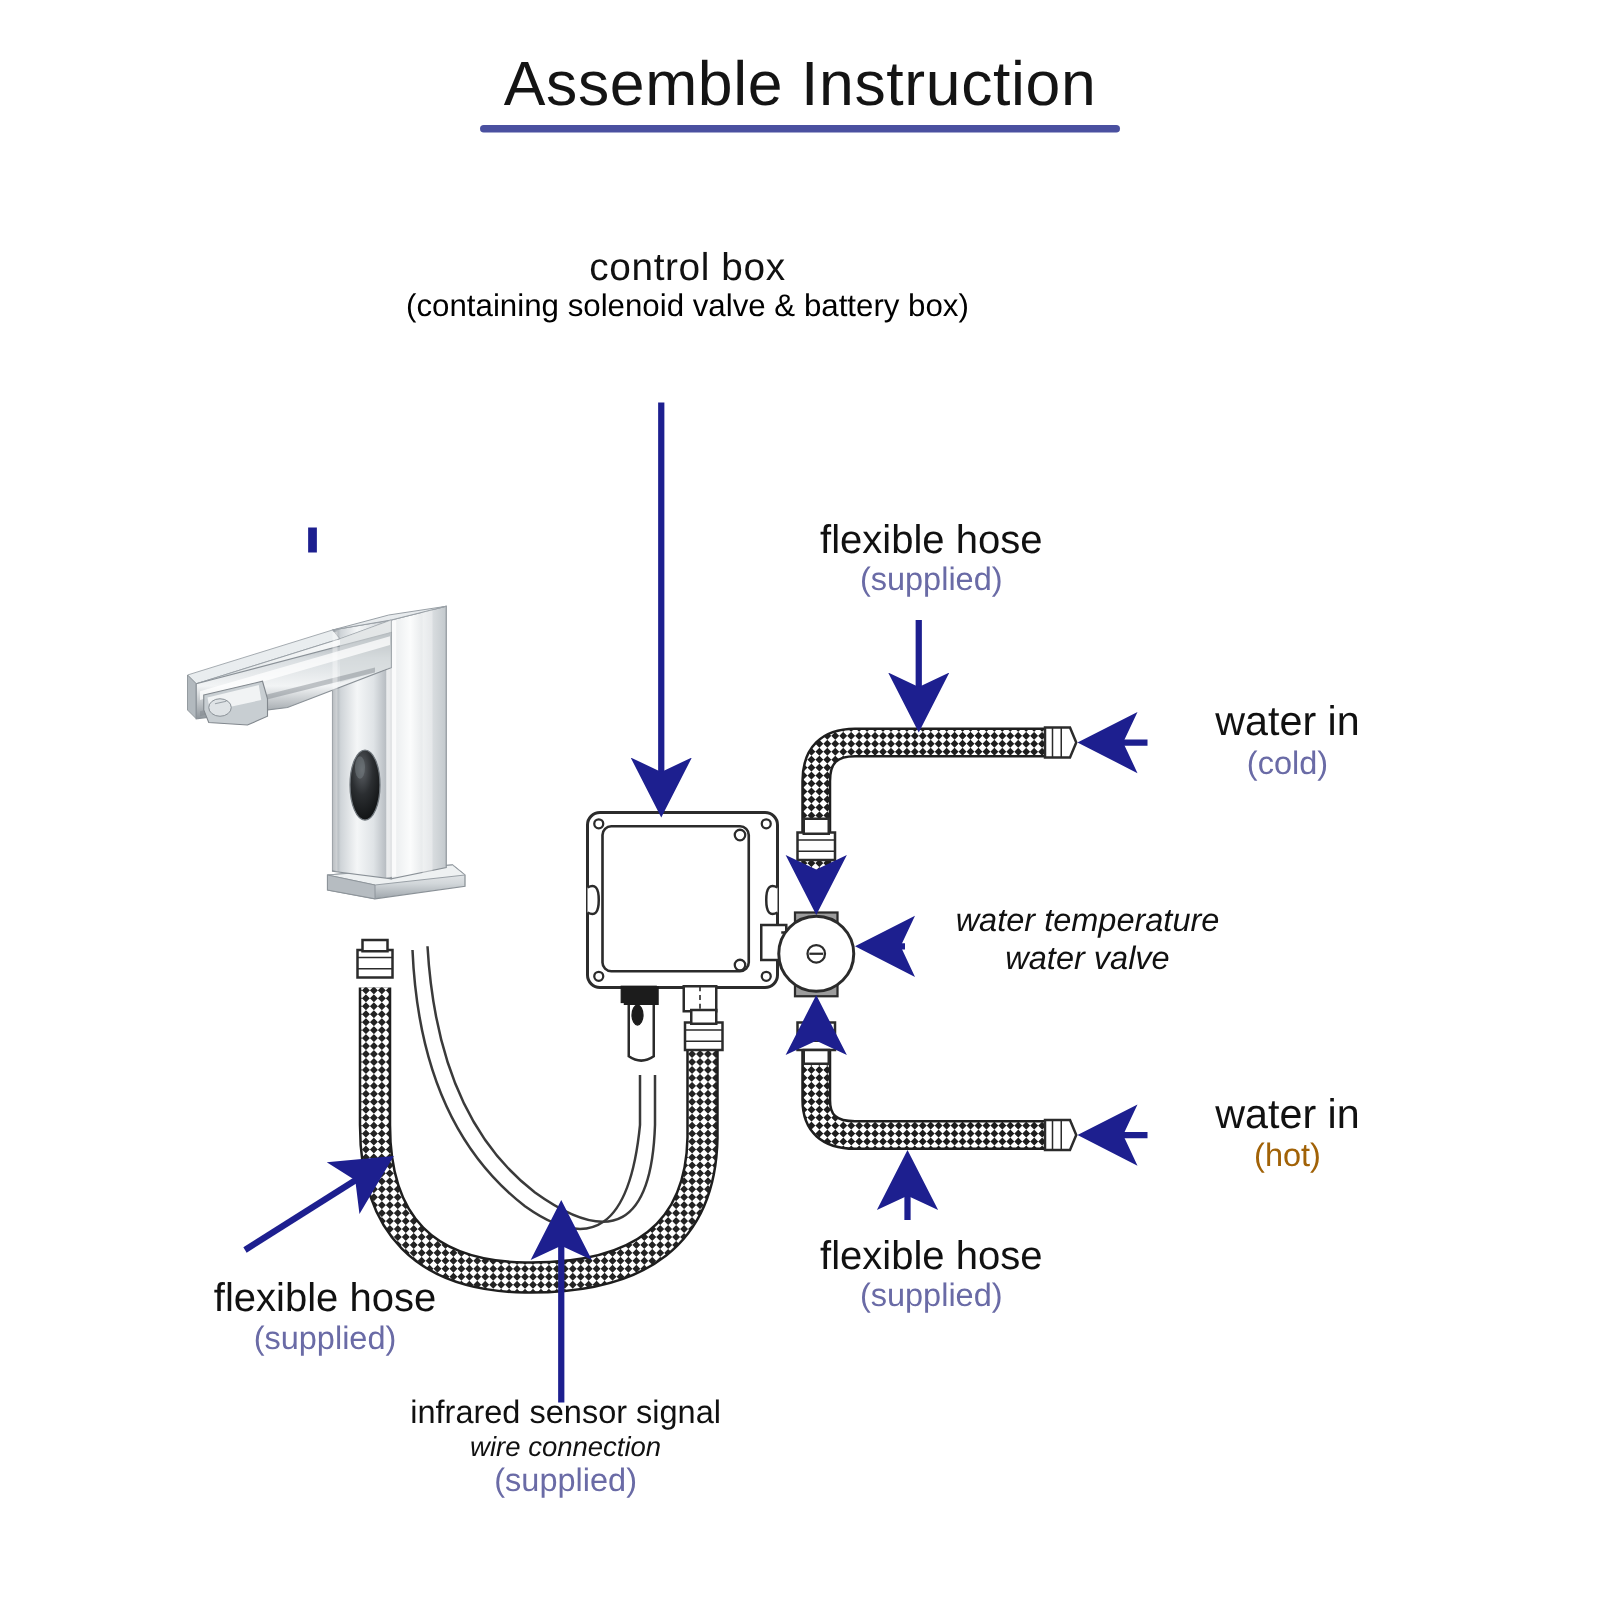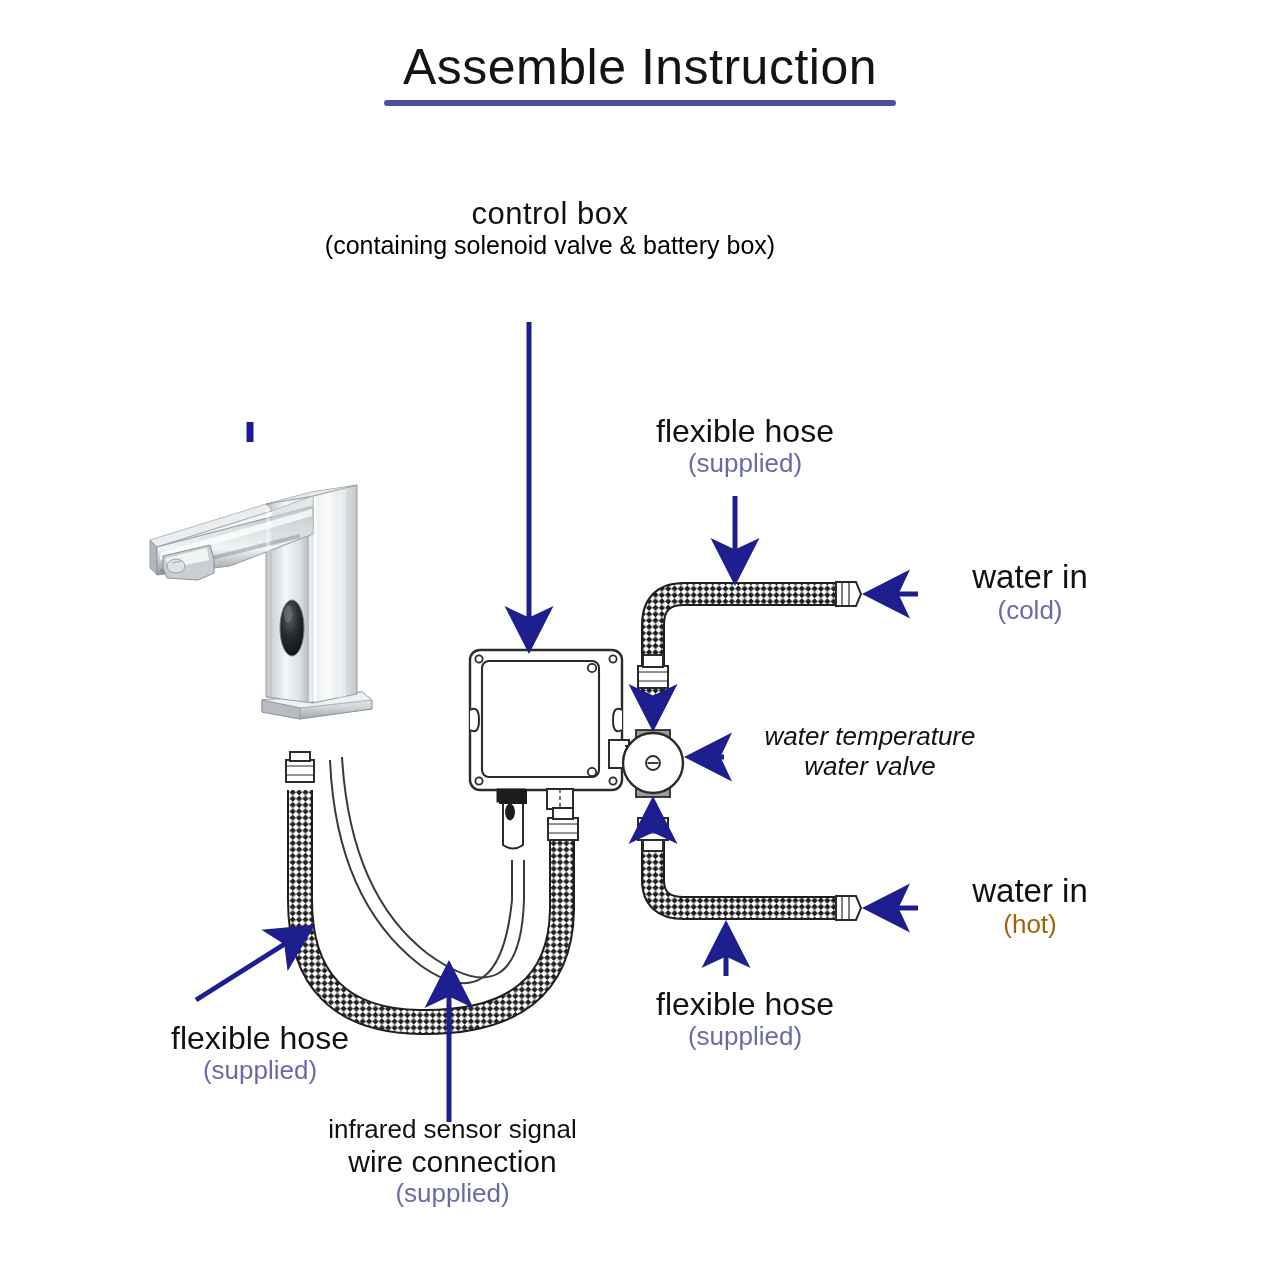--- a/index.html
+++ b/index.html
@@ -79,21 +79,21 @@
   #lbl-hose-bottom-right { left: 580px; top: 986px; width: 330px; }
   #lbl-hose-bottom-right .l1 { font-size: 32px; }
   #lbl-hose-bottom-right .l2 { font-size: 26px; }
 
   #lbl-hose-bottom-left { left: 105px; top: 1020px; width: 310px; }
   #lbl-hose-bottom-left .l1 { font-size: 32px; }
   #lbl-hose-bottom-left .l2 { font-size: 26px; }
 
   #lbl-ir-wire { left: 280px; top: 1091px; width: 345px; margin-top: 24px; }
   #lbl-ir-wire .l1 { font-size: 26px; }
-  #lbl-ir-wire .l2 { font-size: 30px; }
+  #lbl-ir-wire .l2 { font-size: 22px; font-style: italic; }
   #lbl-ir-wire .l3 { font-size: 26px; }
 </style>
 </head>
 <body>
 
 <div id="page">
 
   <svg id="art" viewBox="0 0 1280 1280">
     <defs>
 

